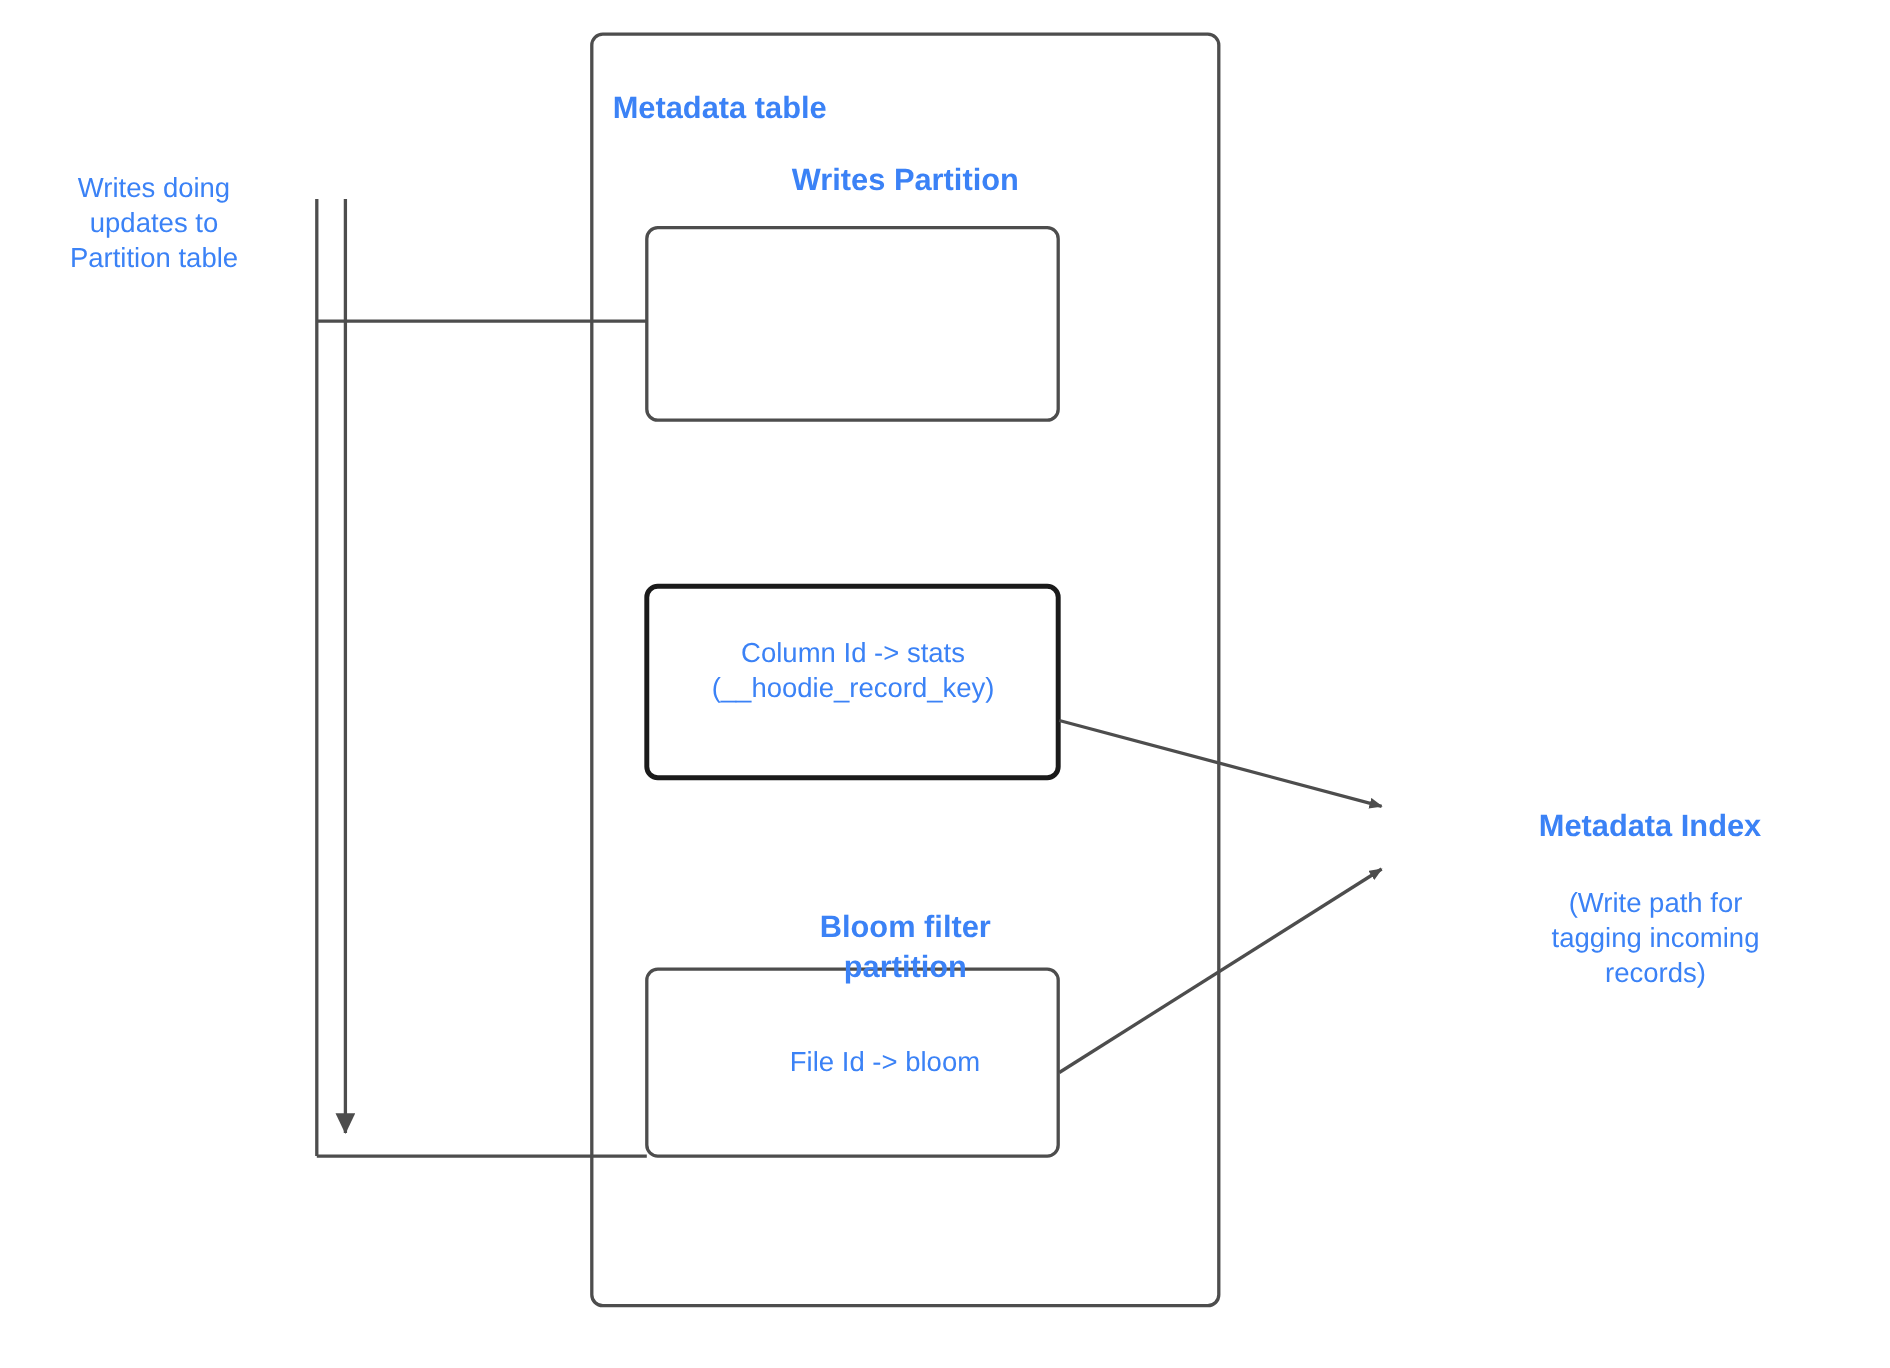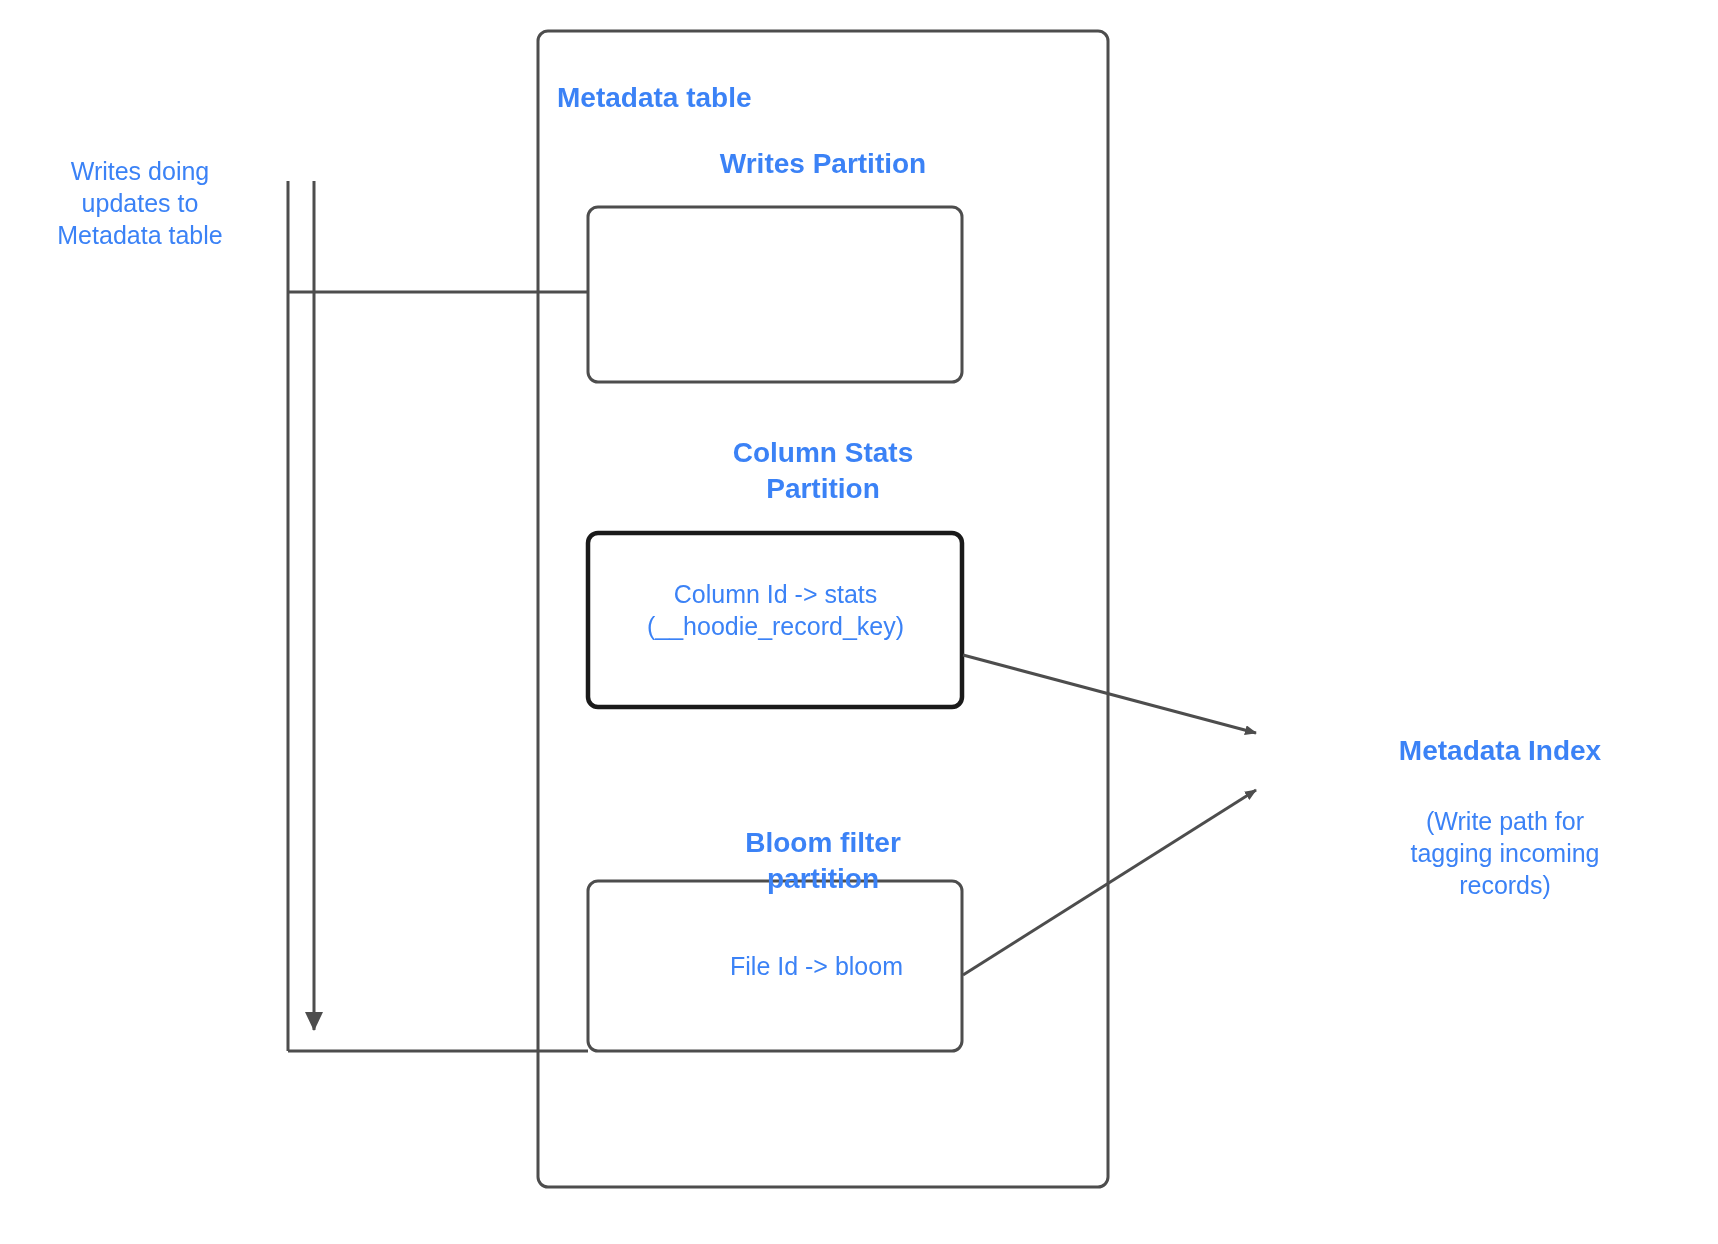--- a/index.html
+++ b/index.html
@@ -88,21 +88,20 @@
     left: 588px;
     top: 578px;
     width: 375px;
     font-size: 25px;
   }
   #bloom-box-label {
     left: 588px;
     top: 950px;
     width: 433px;
     font-size: 25px;
-    padding-left: 12px;
   }
 
   
   #metadata-index-title {
     left: 1290px;
     top: 733px;
     width: 420px;
     font-size: 28px;
   }
   #metadata-index-caption {
@@ -143,29 +142,27 @@
 
     <path d="M 288 1051 L 588 1051" fill="none" stroke="#4d4d4d" stroke-width="3"></path>
 
     <path d="M 963 655 L 1256 733" fill="none" stroke="#4d4d4d" stroke-width="3" marker-end="url(#arrow-open)"></path>
 
     <path d="M 963 975 L 1256 790" fill="none" stroke="#4d4d4d" stroke-width="3" marker-end="url(#arrow-open)"></path>
   </svg>
 
   <div class="txt" id="writes-label">Writes doing
 updates to
-Metadata table</div>
+Partition table</div>
 
   <div class="txt bold" id="metadata-table-title">Metadata table</div>
 
   <div class="txt bold" id="files-partition-heading">Writes Partition</div>
 
 
-  <div class="txt bold" id="column-stats-heading">Column Stats
-Partition</div>
 
   <div class="txt" id="column-stats-box-label">Column Id  -&gt; stats
 (__hoodie_record_key)</div>
 
   <div class="txt bold" id="bloom-filter-heading">Bloom filter
 partition</div>
 
   <div class="txt" id="bloom-box-label">File Id -&gt; bloom</div>
 
   <div class="txt" id="metadata-index-caption">(Write path for

